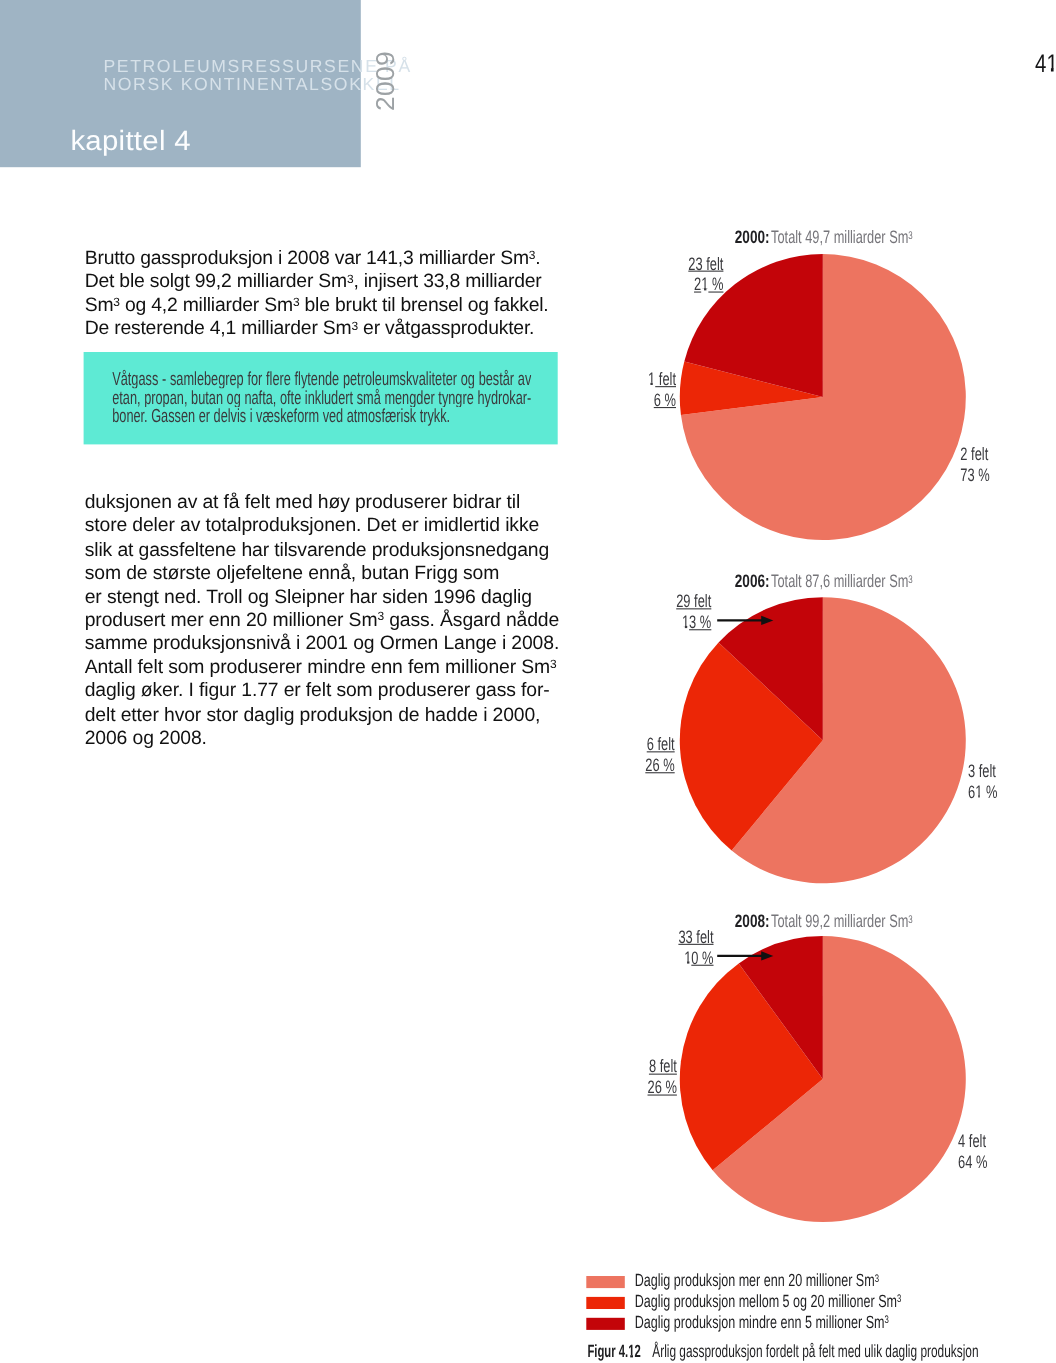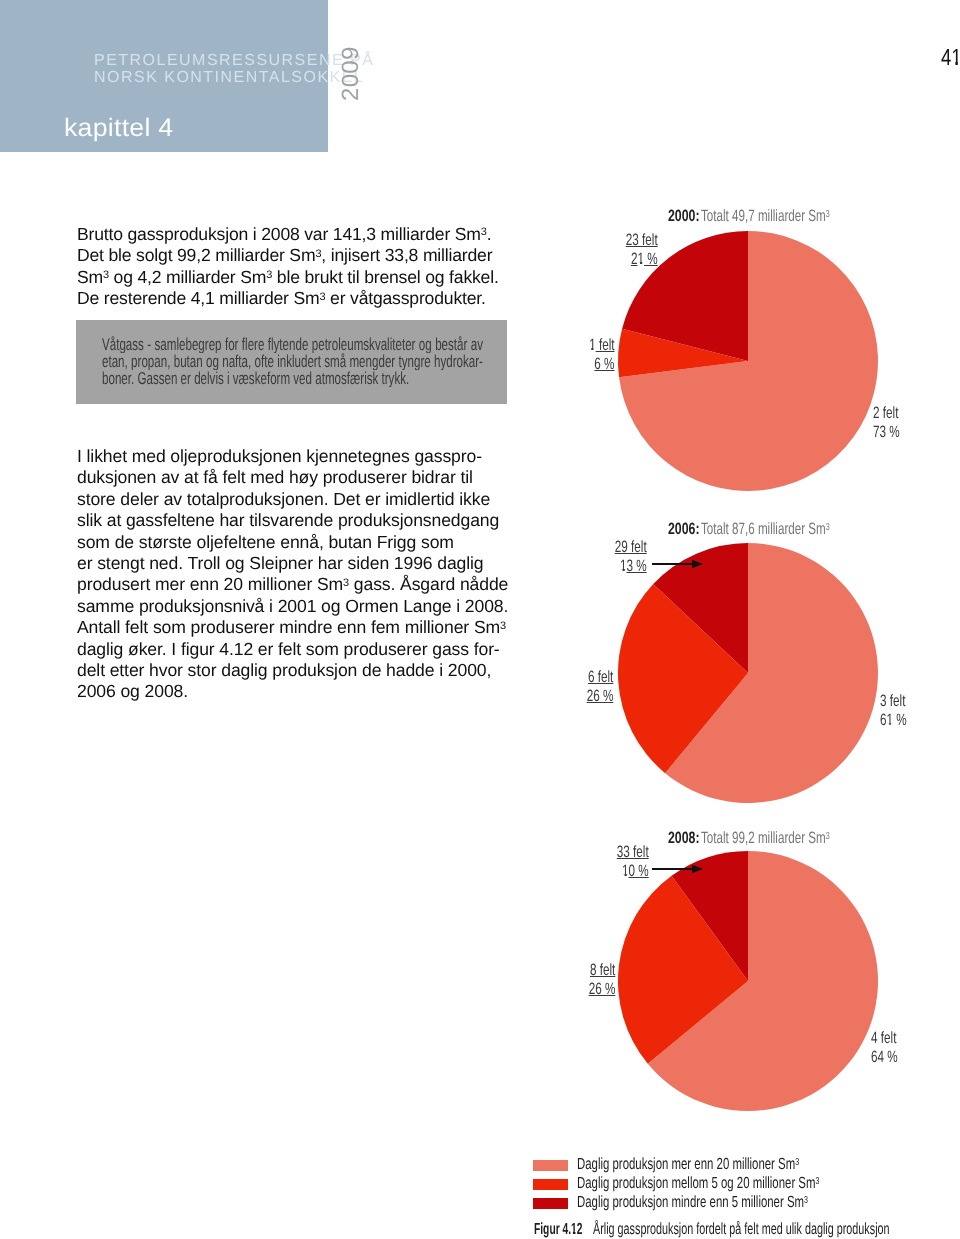--- a/index.html
+++ b/index.html
@@ -86,38 +86,37 @@
   <div class="hdr-year">2009</div>
   <div class="hdr-chapter">kapittel 4</div>
   <div class="hdr-pageno">4<span class="one"><span>1</span></span></div>
 
   <div class="para para1">
       <div class="tline">Brutto gassproduksjon i 2008 var 141,3 milliarder Sm<sup>3</sup>.</div>
       <div class="tline">Det ble solgt 99,2 milliarder Sm<sup>3</sup>, injisert 33,8 milliarder</div>
       <div class="tline">Sm<sup>3</sup> og 4,2 milliarder Sm<sup>3</sup> ble brukt til brensel og fakkel.</div>
       <div class="tline">De resterende 4,1 milliarder Sm<sup>3</sup> er våtgassprodukter.</div>
     </div>
-  <div class="factbox" style="background: #a3a3a3;">
+  <div class="factbox" style="background: #5eead4;">
     <div class="factbox-text">
         <div class="tline">Våtgass - samlebegrep for flere flytende petroleumskvaliteter og består av</div>
         <div class="tline">etan, propan, butan og nafta, ofte inkludert små mengder tyngre hydrokar-</div>
         <div class="tline">boner. Gassen er delvis i væskeform ved atmosfærisk trykk.</div>
       </div>
   </div>
   <div class="para para2">
-      <div class="tline">I likhet med oljeproduksjonen kjennetegnes gasspro-</div>
       <div class="tline">duksjonen av at få felt med høy produserer bidrar til</div>
       <div class="tline">store deler av totalproduksjonen. Det er imidlertid ikke</div>
       <div class="tline">slik at gassfeltene har tilsvarende produksjonsnedgang</div>
       <div class="tline">som de største oljefeltene ennå, butan Frigg som</div>
       <div class="tline">er stengt ned. Troll og Sleipner har siden 1996 daglig</div>
       <div class="tline">produsert mer enn 20 millioner Sm<sup>3</sup> gass. Åsgard nådde</div>
       <div class="tline">samme produksjonsnivå i 2001 og Ormen Lange i 2008.</div>
       <div class="tline">Antall felt som produserer mindre enn fem millioner Sm<sup>3</sup></div>
-      <div class="tline">daglig øker.  I figur 4.12 er felt som produserer gass for-</div>
+      <div class="tline">daglig øker.  I figur 1.77 er felt som produserer gass for-</div>
       <div class="tline">delt etter hvor stor daglig produksjon de hadde i 2000,</div>
       <div class="tline">2006 og 2008.</div>
     </div>
 
   <div id="charts">
       <svg width="960" height="1239" style="position: absolute; left: 0px; top: 0px; pointer-events: none;">
         <path d="M 748 361 L 748.00 231.00 A 130 130 0 1 1 619.03 377.29 Z" fill="#ED7460"></path>
         <path d="M 748 361 L 619.03 377.29 A 130 130 0 0 1 622.08 328.67 Z" fill="#EC2606"></path>
         <path d="M 748 361 L 622.08 328.67 A 130 130 0 0 1 748.00 231.00 Z" fill="#C30409"></path>
       </svg>

